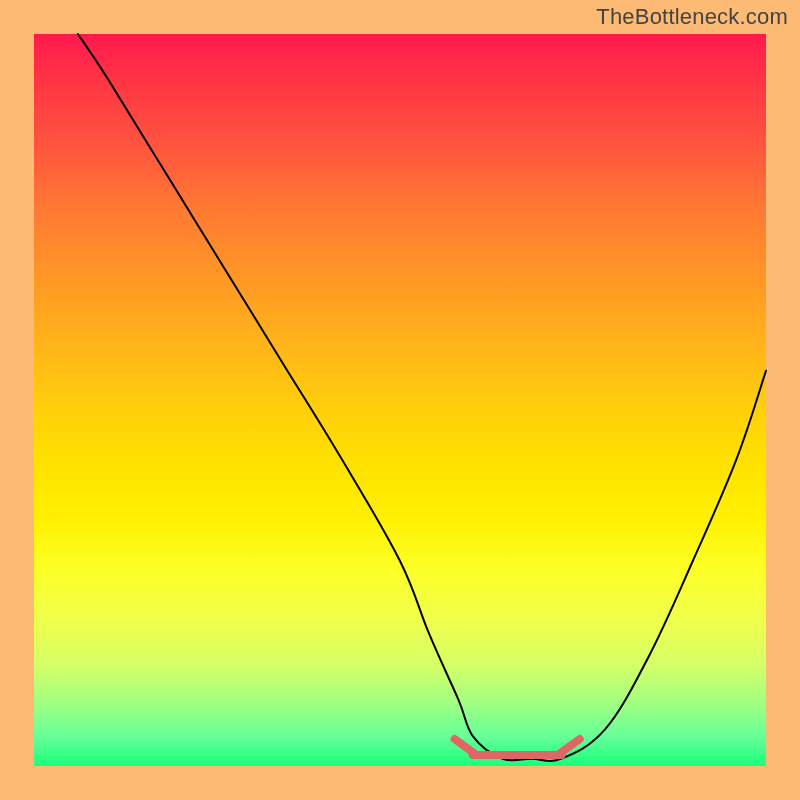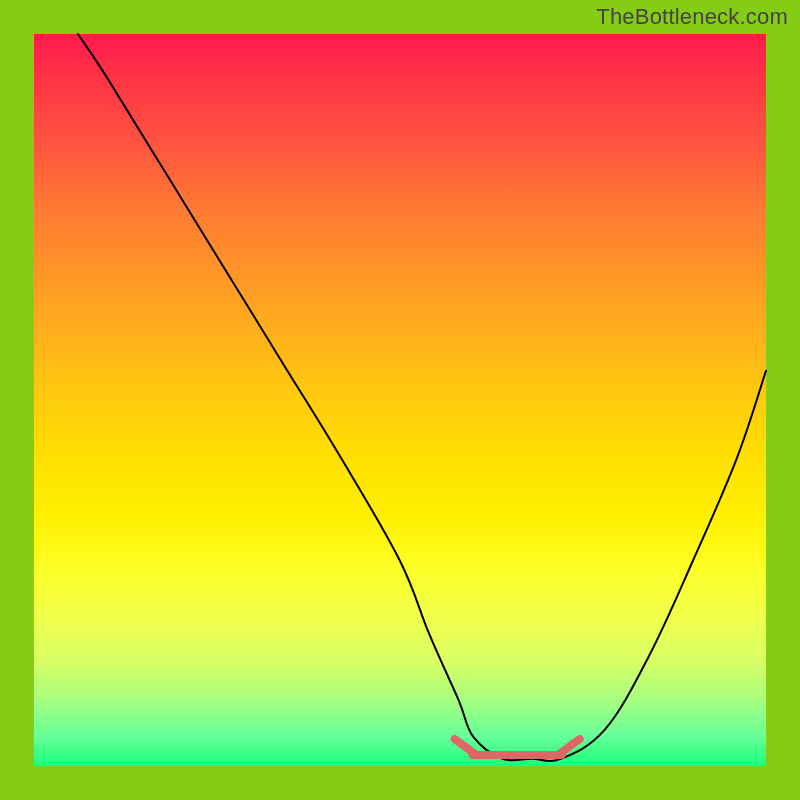--- a/index.html
+++ b/index.html
@@ -8,21 +8,21 @@
     width: 800px;
     height: 800px;
     background: #000;
     overflow: hidden;
     font-family: Arial, Helvetica, sans-serif;
   }
   .frame {
     position: relative;
     width: 800px;
     height: 800px;
-    background: #84cc16;
+    background: #fdba74;
   }
   .watermark {
     position: absolute;
     top: 4px;
     right: 12px;
     color: #444;
     font-size: 22px;
     font-weight: 500;
     letter-spacing: 0.2px;
     z-index: 10;

